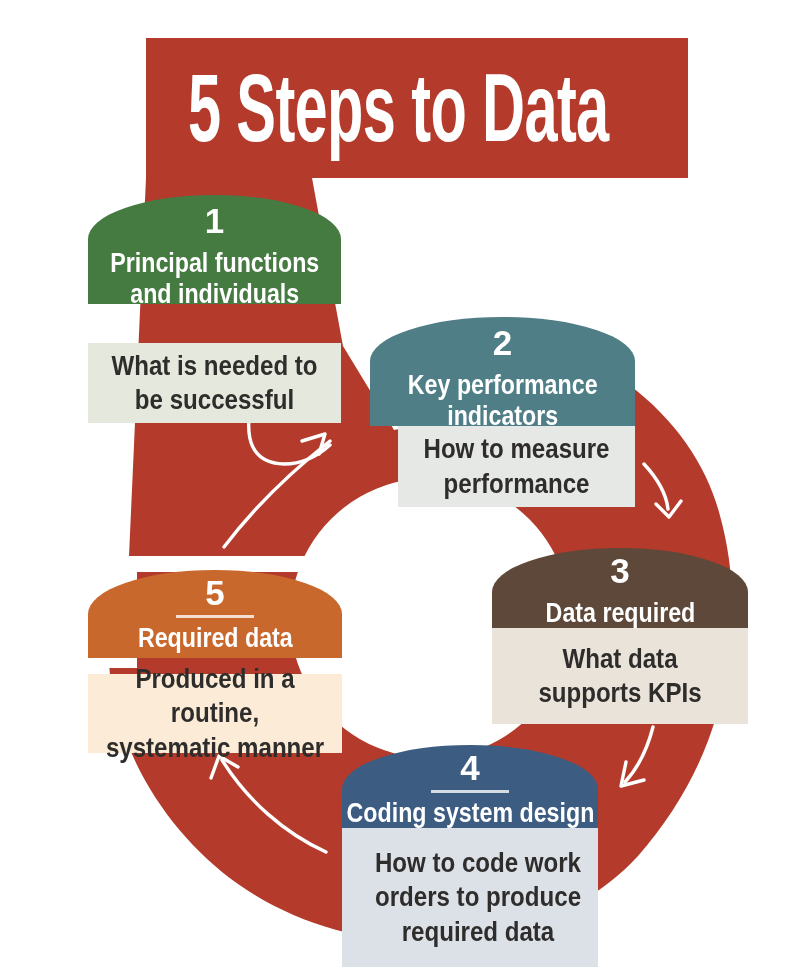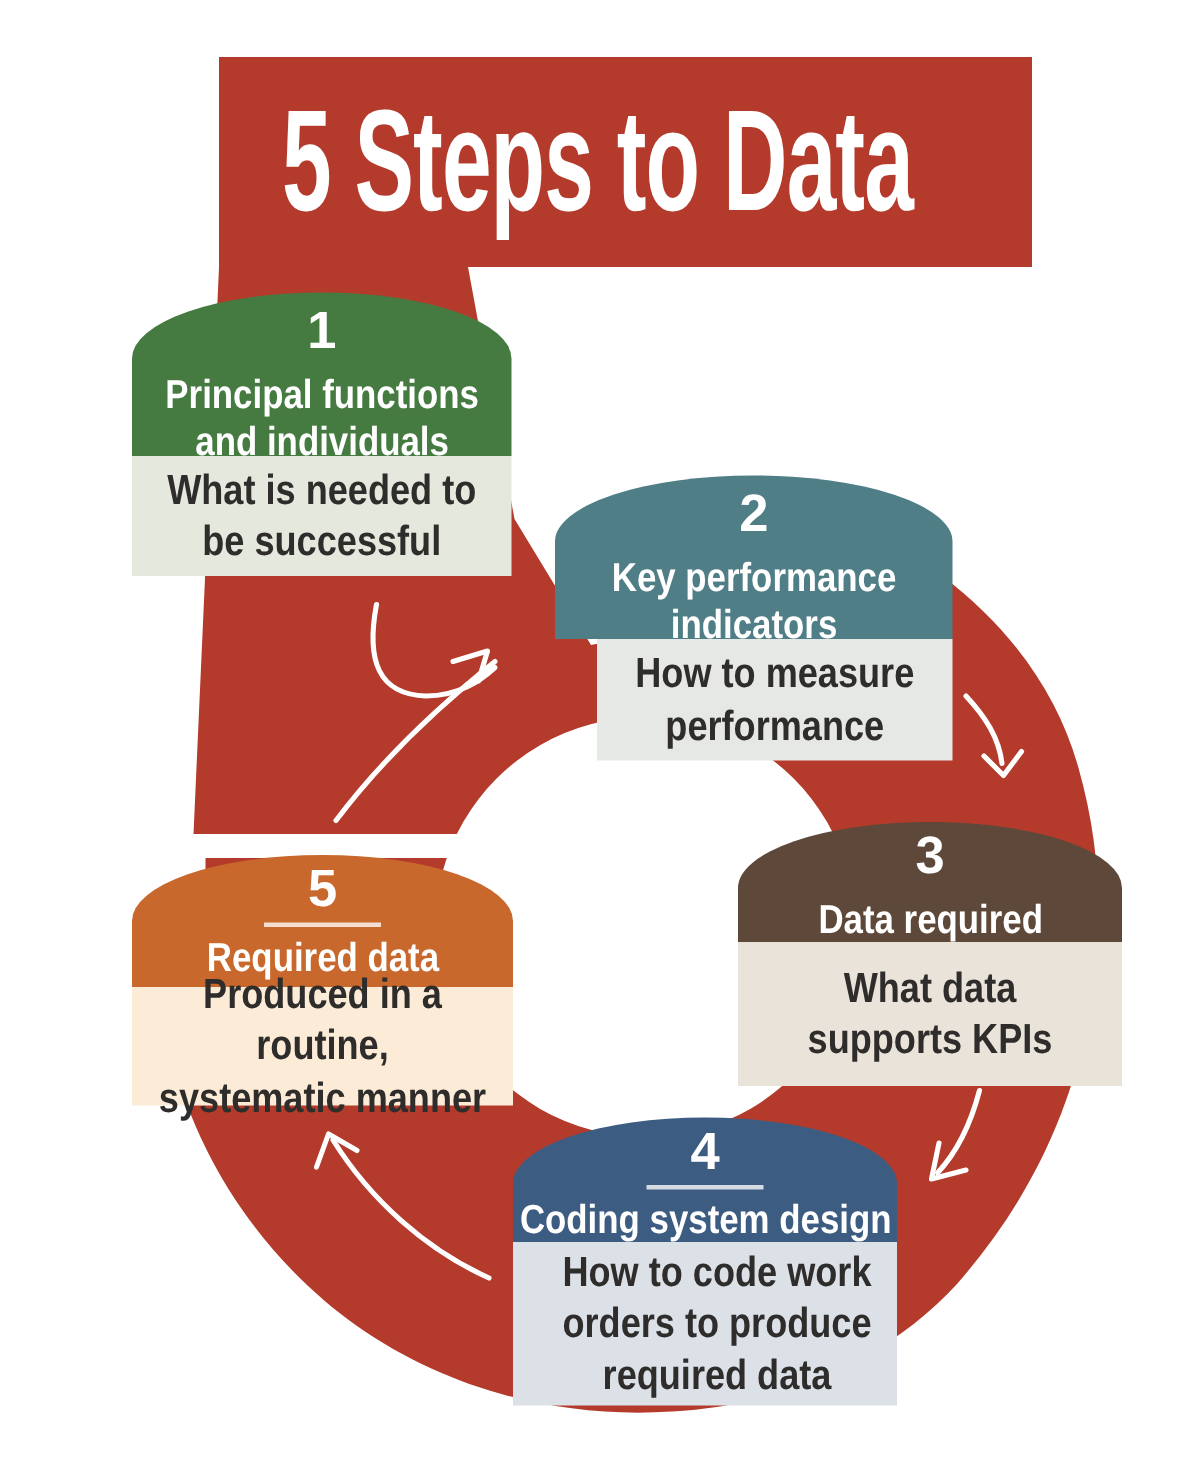--- a/index.html
+++ b/index.html
@@ -33,33 +33,33 @@
   .card-body{
     display:flex;align-items:center;justify-content:center;text-align:center;
     font-weight:700;font-size:28px;line-height:1.23;color:#2e2d2b;
   }
   .card-body .body-text{
     white-space:pre-line;transform:scaleX(0.86);transform-origin:50% 50%;width:116%;
   }
   
   #card-1{left:88px;top:195px;width:253px;}
   #card-1 .card-header{height:109px;}
-  #card-1 .card-body{height:80px;}
+  #card-1 .card-body{height:80px;margin-top:39px;}
   #card-2{left:370px;top:317px;width:265px;}
   #card-2 .card-header{height:109px;}
   #card-2 .card-body{height:81px;margin-left:28px;}
   #card-3{left:492px;top:548px;width:256px;}
   #card-3 .card-header{height:80px;}
   #card-3 .card-body{height:96px;}
   #card-4{left:342px;top:745px;width:256px;}
   #card-4 .card-header{height:83px;}
-  #card-4 .card-body{height:109px;padding-left:16px;}
+  #card-4 .card-body{height:139px;padding-left:16px;}
   #card-5{left:88px;top:570px;width:254px;}
   #card-5 .card-header{height:88px;}
-  #card-5 .card-body{height:79px;}
+  #card-5 .card-body{height:79px;margin-top:16px;}
   .tight .num{margin-top:5px;}
 </style>
 </head>
 <body>
 
 <div id="stage">
 
   <svg id="numeral-svg" viewBox="0 0 792 974">
 
     <path fill-rule="evenodd" fill="#b43b2c" d="M146,38 H688 V178 H312 L343,346 L394,430 L628,384

